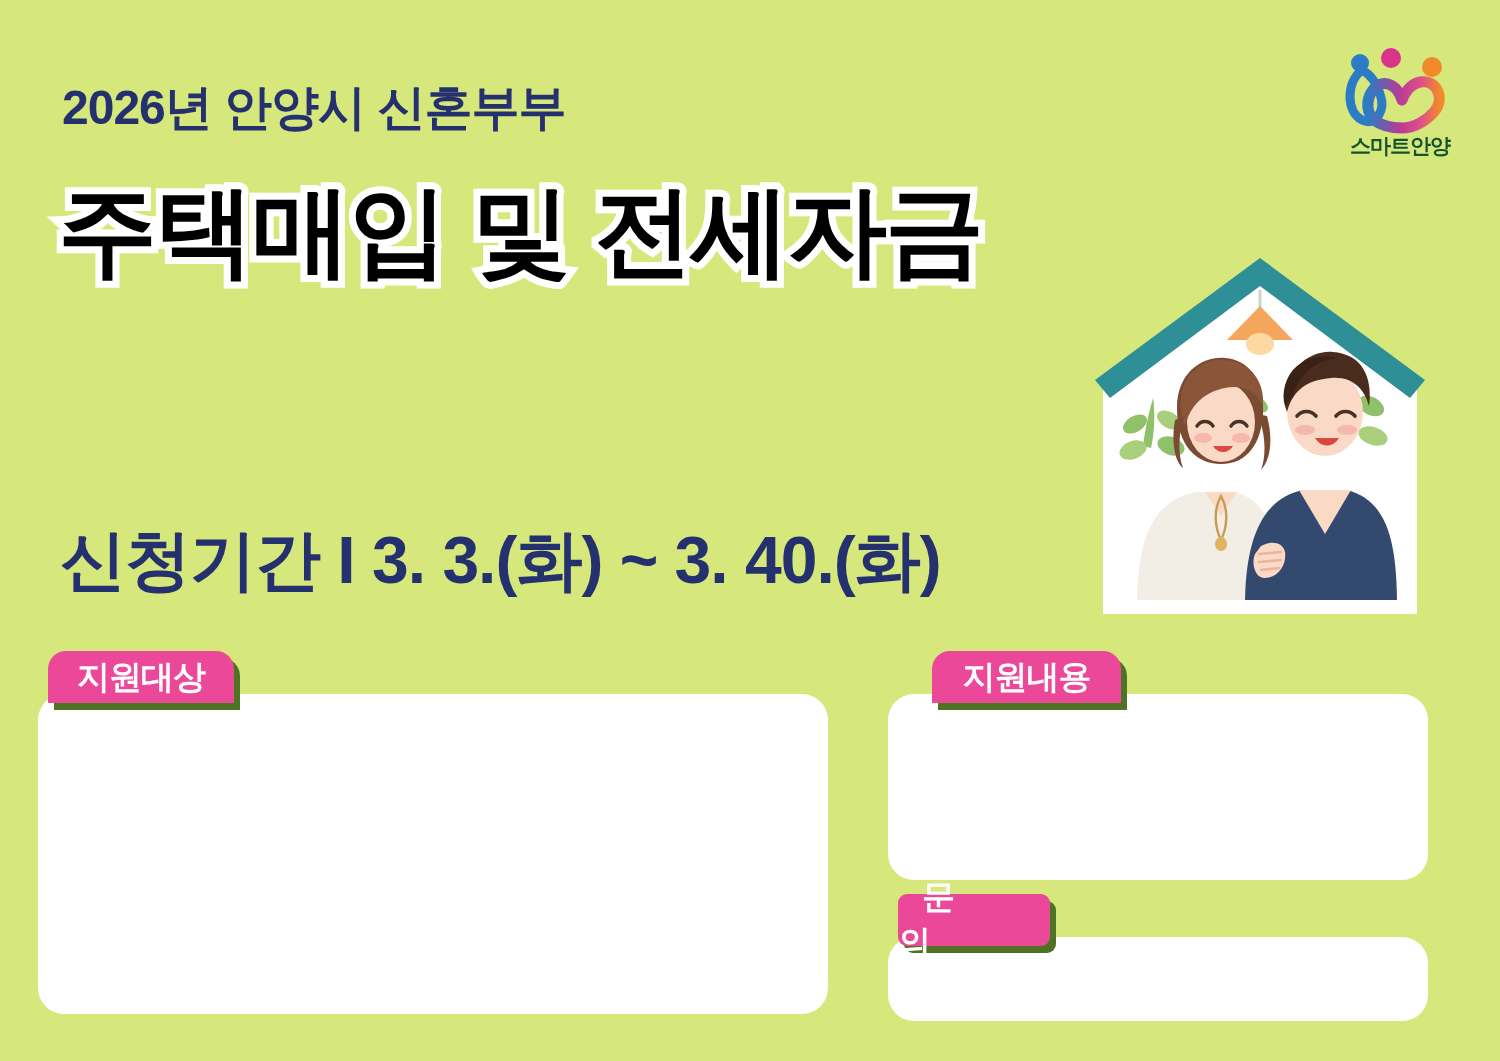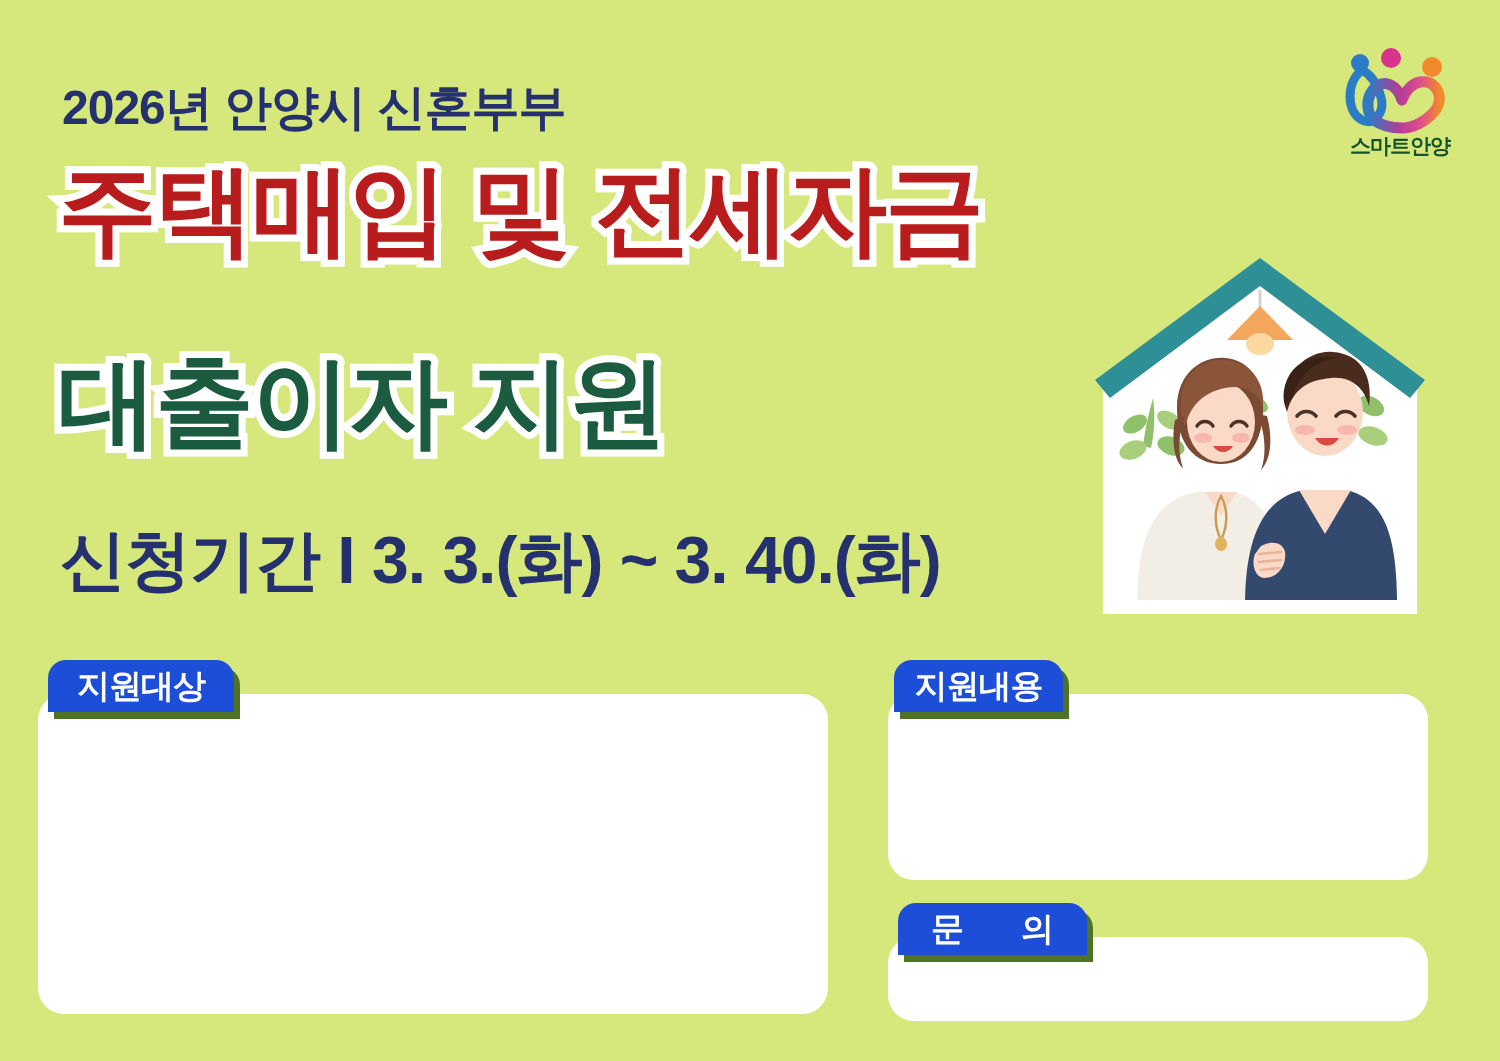--- a/index.html
+++ b/index.html
@@ -18,21 +18,21 @@
     font-size:48px;font-weight:bold;color:#25306e;
     letter-spacing:-1px;white-space:nowrap;
   }
   .title-blue,.title-green{
     position:absolute;left:58px;
     font-size:99px;font-weight:bold;
     letter-spacing:-2px;white-space:nowrap;
     -webkit-text-stroke:14px #ffffff;
     paint-order:stroke fill;
   }
-  .title-blue{top:145px;color:#b91c1c;}
+  .title-blue{top:166px;color:#000000;}
   .title-green{top:337px;color:#1b5c41;}
 
   .period{
     position:absolute;left:60px;top:516px;
     font-size:66px;font-weight:bold;color:#25306e;
     letter-spacing:-1px;white-space:nowrap;
   }
 
   
   .logo{position:absolute;left:1330px;top:36px;width:140px;height:128px;}
@@ -40,62 +40,60 @@
     position:absolute;left:0;top:96px;width:140px;text-align:center;
     font-size:21px;font-weight:bold;color:#14532d;letter-spacing:-1px;
   }
 
   
   .illus{position:absolute;left:1085px;top:248px;width:350px;height:372px;}
 
   
   .tab{
     position:absolute;height:52px;
-    background:#1d4ed8;
+    background:#ec4899;
     border-radius:18px 18px 0 0;
     box-shadow:6px 7px 0 0 #4e7324;
     display:flex;align-items:center;justify-content:center;
     color:#ffffff;font-size:33px;font-weight:bold;letter-spacing:-1px;
     z-index:3;
-    margin-top:9px;
   }
   .card{
     position:absolute;background:#ffffff;border-radius:26px;z-index:2;
   }
   .card-body{
     position:absolute;color:#1c1c1c;font-weight:bold;letter-spacing:-1px;
   }
 
   
   #tab-target{left:48px;top:651px;width:186px;}
   #card-target{left:38px;top:694px;width:790px;height:320px;}
   #target-lines{left:78px;top:735px;font-size:40px;line-height:63px;}
   #target-note{left:78px;top:865px;font-size:35px;line-height:50px;}
   #target-star{left:78px;top:940px;font-size:35px;color:#2fb34a;}
 
   
-  #tab-content{left:894px;top:651px;width:169px;}
+  #tab-content{left:932px;top:651px;width:189px;}
   #card-content{left:888px;top:694px;width:540px;height:186px;}
   #content-l1{left:926px;top:726px;font-size:30px;}
   #content-l2{left:926px;top:779px;font-size:30px;}
   #content-l2 .small{font-size:24px;}
   #content-l3{left:926px;top:832px;font-size:30px;}
 
-  #tab-inquiry{left:898px;top:894px;width:189px;letter-spacing:24px;text-indent:24px;}
+  #tab-inquiry{left:898px;top:894px;width:152px;letter-spacing:24px;text-indent:24px;border-radius:9px;}
   #card-inquiry{left:888px;top:937px;width:540px;height:84px;}
   #inquiry-text{left:930px;top:966px;font-size:30px;}
 </style>
 </head>
 <body>
 
 <div class="poster">
 
   <div class="eyebrow">2026년 안양시 신혼부부</div>
   <div class="title-blue">주택매입 및 전세자금</div>
-  <div class="title-green">대출이자 지원</div>
   <div class="period">신청기간 I 3. 3.(화) ~ 3. 40.(화)</div>
 
   <div class="logo">
     <svg width="140" height="100" viewBox="0 0 140 100">
       <defs>
         <linearGradient id="gLoop" x1="0" y1="0" x2="1" y2="0">
           <stop offset="0%" stop-color="#2b7cc4"></stop>
           <stop offset="45%" stop-color="#b83b95"></stop>
           <stop offset="75%" stop-color="#e0508a"></stop>
           <stop offset="100%" stop-color="#f08a2a"></stop>

